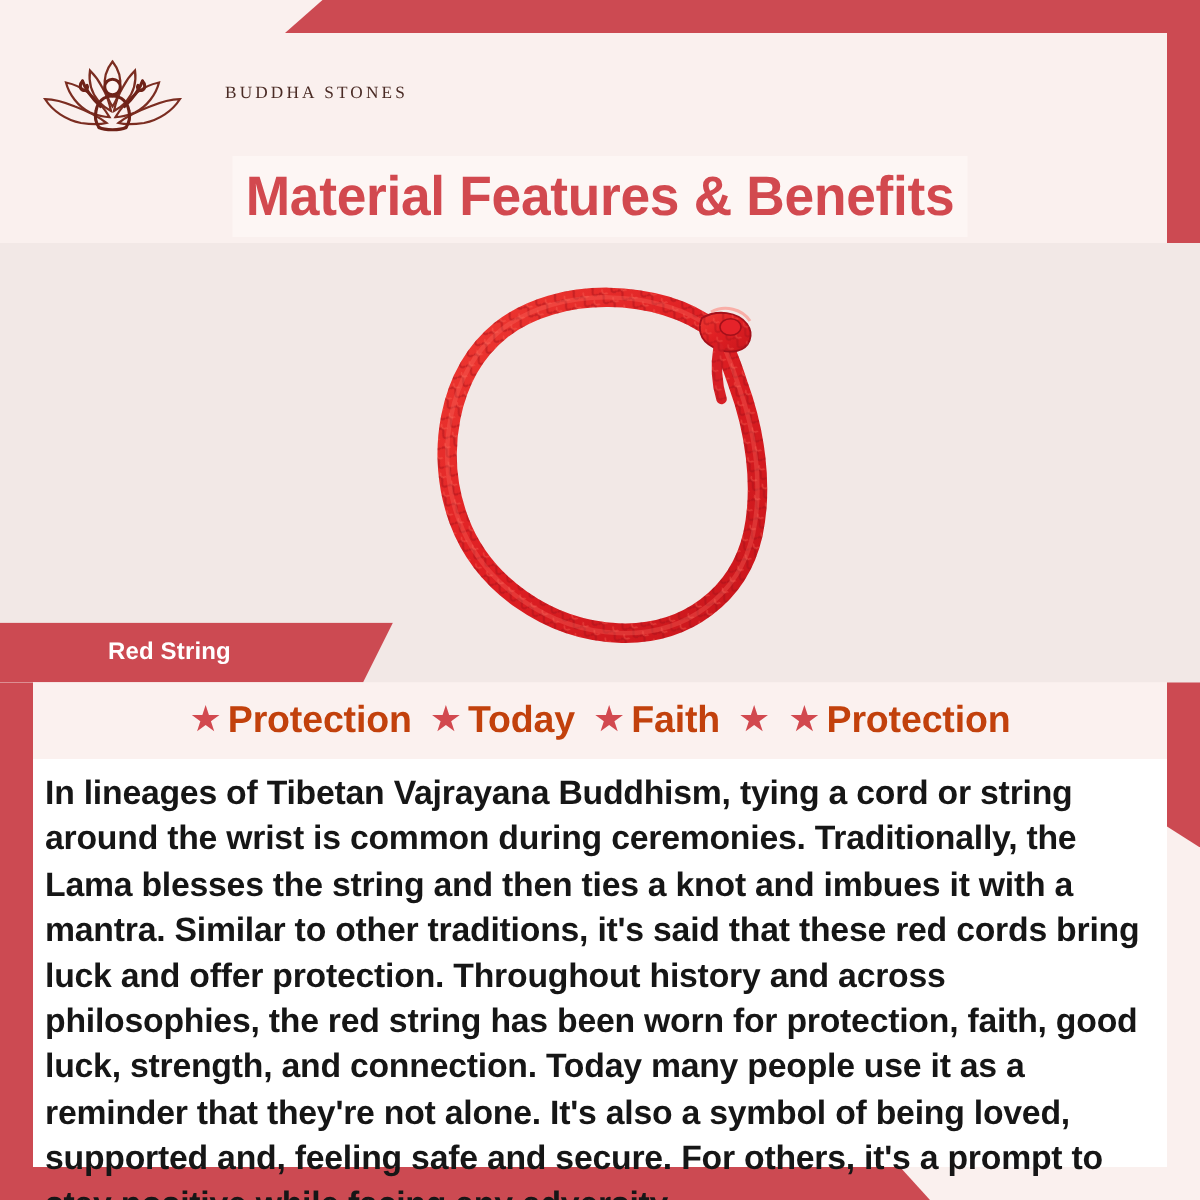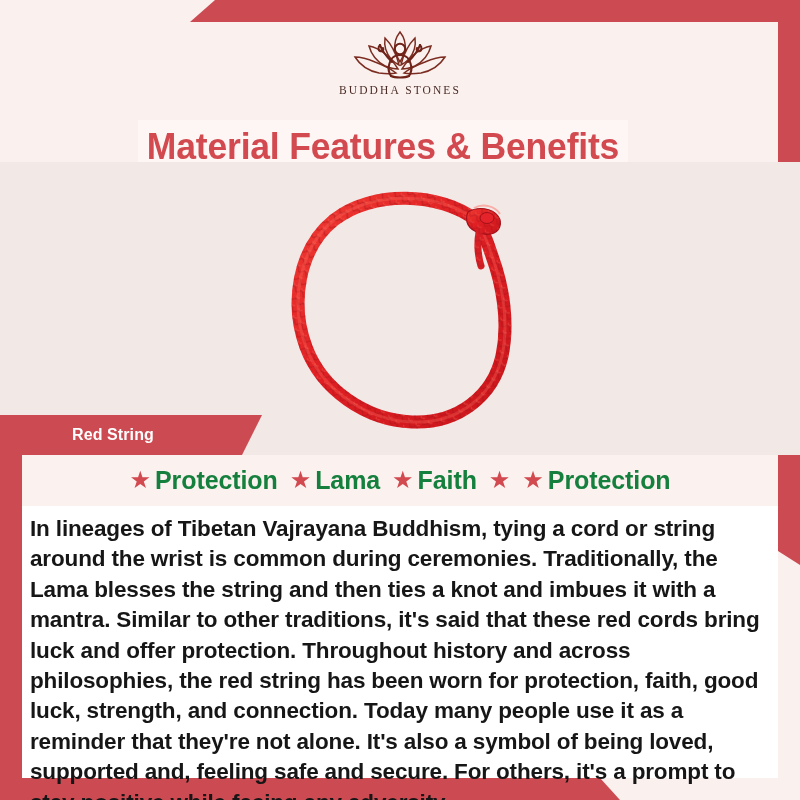--- a/index.html
+++ b/index.html
@@ -61,49 +61,47 @@
   }
 
   
   .logo-block {
     position: absolute;
     top: 22px;
     left: 0;
     width: 800px;
     height: 78px;
     display: flex;
-    flex-direction: column;
     align-items: center;
     justify-content: flex-start;
   }
   .logo-mark {
     margin-top: 2px;
     line-height: 0;
   }
   .logo-wordmark {
     margin-top: 2px;
     font-family: "Liberation Serif", serif;
     font-size: 11.5px;
     letter-spacing: 2.1px;
     color: #4a2b25;
     font-weight: 400;
   }
 
   
   .title-banner {
     position: absolute;
     top: 104px;
-    left: 138px;
+    left: 155px;
     width: 490px;
     height: 54px;
     background: #fdf6f4;
     display: flex;
     align-items: center;
     justify-content: center;
-    margin-top: 16px;
   }
   .title-text {
     font-family: "Liberation Sans Narrow", "Liberation Sans", sans-serif;
     font-weight: bold;
     font-size: 37px;
     color: #d2494f;
     letter-spacing: -0.2px;
     white-space: nowrap;
     transform: scaleX(0.96);
   }
@@ -170,21 +168,21 @@
     color: #d2494f;
     font-size: 24px;
     line-height: 1;
     position: relative;
     top: -1px;
   }
   .feature-label {
     font-family: "Liberation Sans Narrow", "Liberation Sans", sans-serif;
     font-weight: bold;
     font-size: 25px;
-    color: #15803d;
+    color: #c2410c;
     letter-spacing: -0.1px;
   }
 
   
   .body-region {
     position: absolute;
     top: 506px;
     left: 22px;
     width: 756px;
     height: 272px;
@@ -298,21 +296,21 @@
     <span class="label-text">Red String</span>
   </div>
 
   <div class="features-strip">
     <div class="feature-item">
       <span class="feature-star">★</span>
       <span class="feature-label">Protection</span>
     </div>
     <div class="feature-item">
       <span class="feature-star">★</span>
-      <span class="feature-label">Lama</span>
+      <span class="feature-label">Today</span>
     </div>
     <div class="feature-item">
       <span class="feature-star">★</span>
       <span class="feature-label">Faith</span>
     </div>
     <div class="feature-item">
       <span class="feature-star">★</span>
     </div>
     <div class="feature-item">
       <span class="feature-star">★</span>

